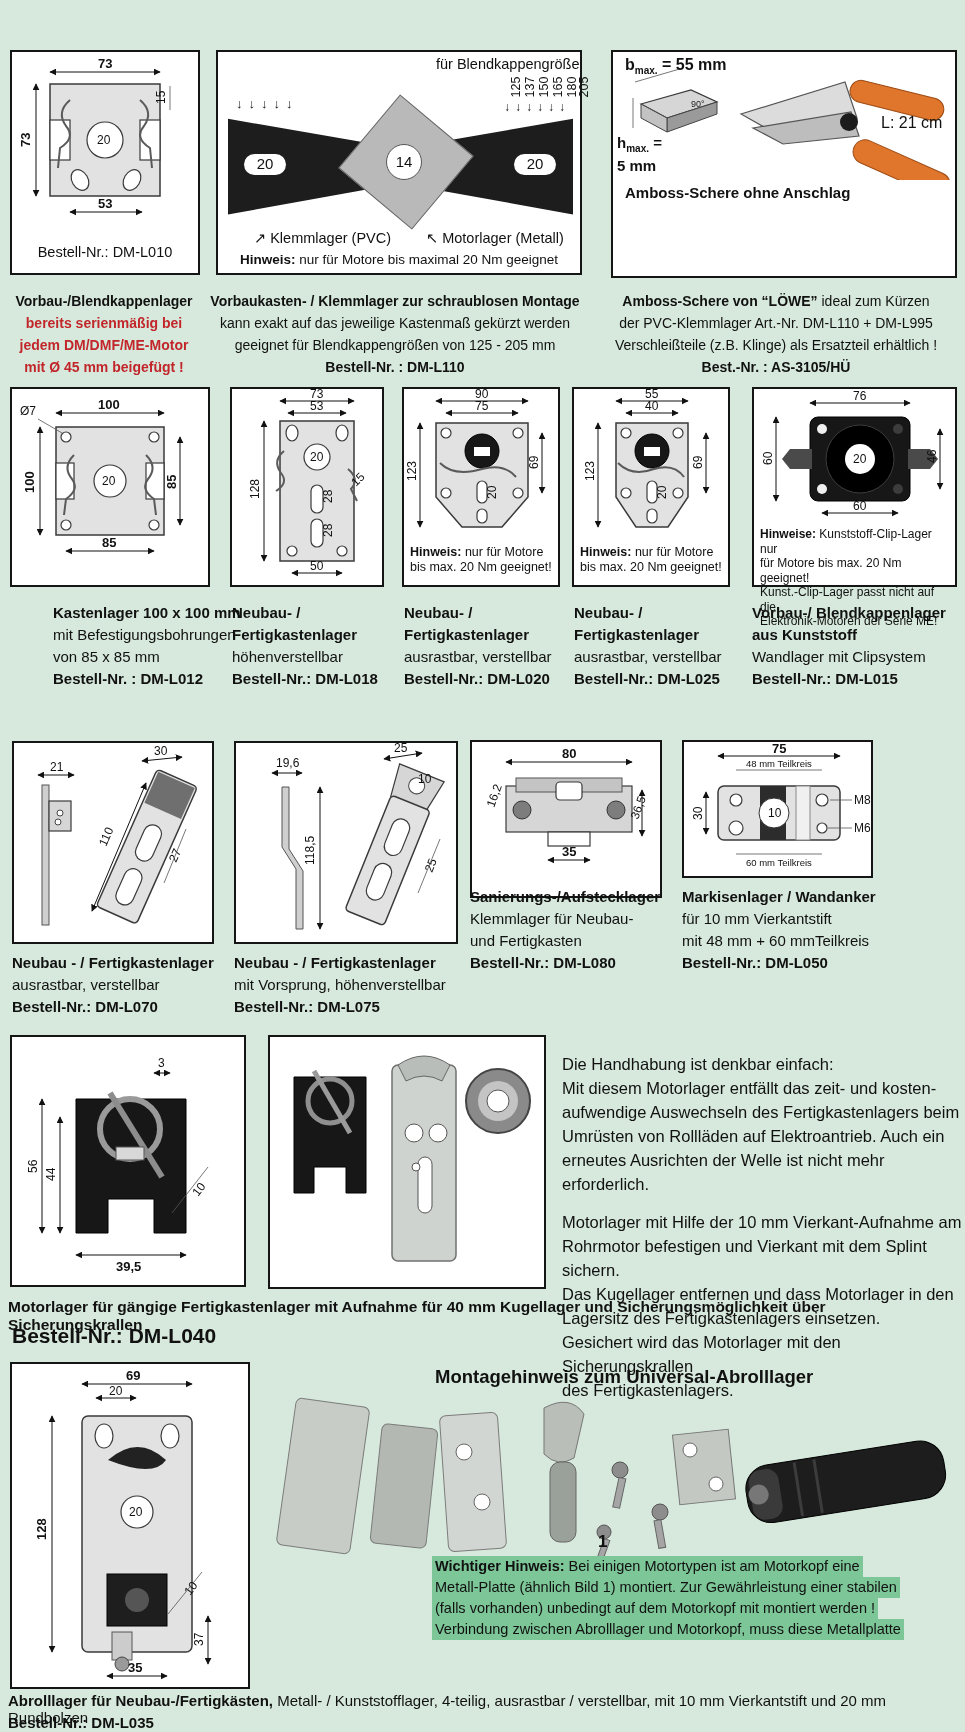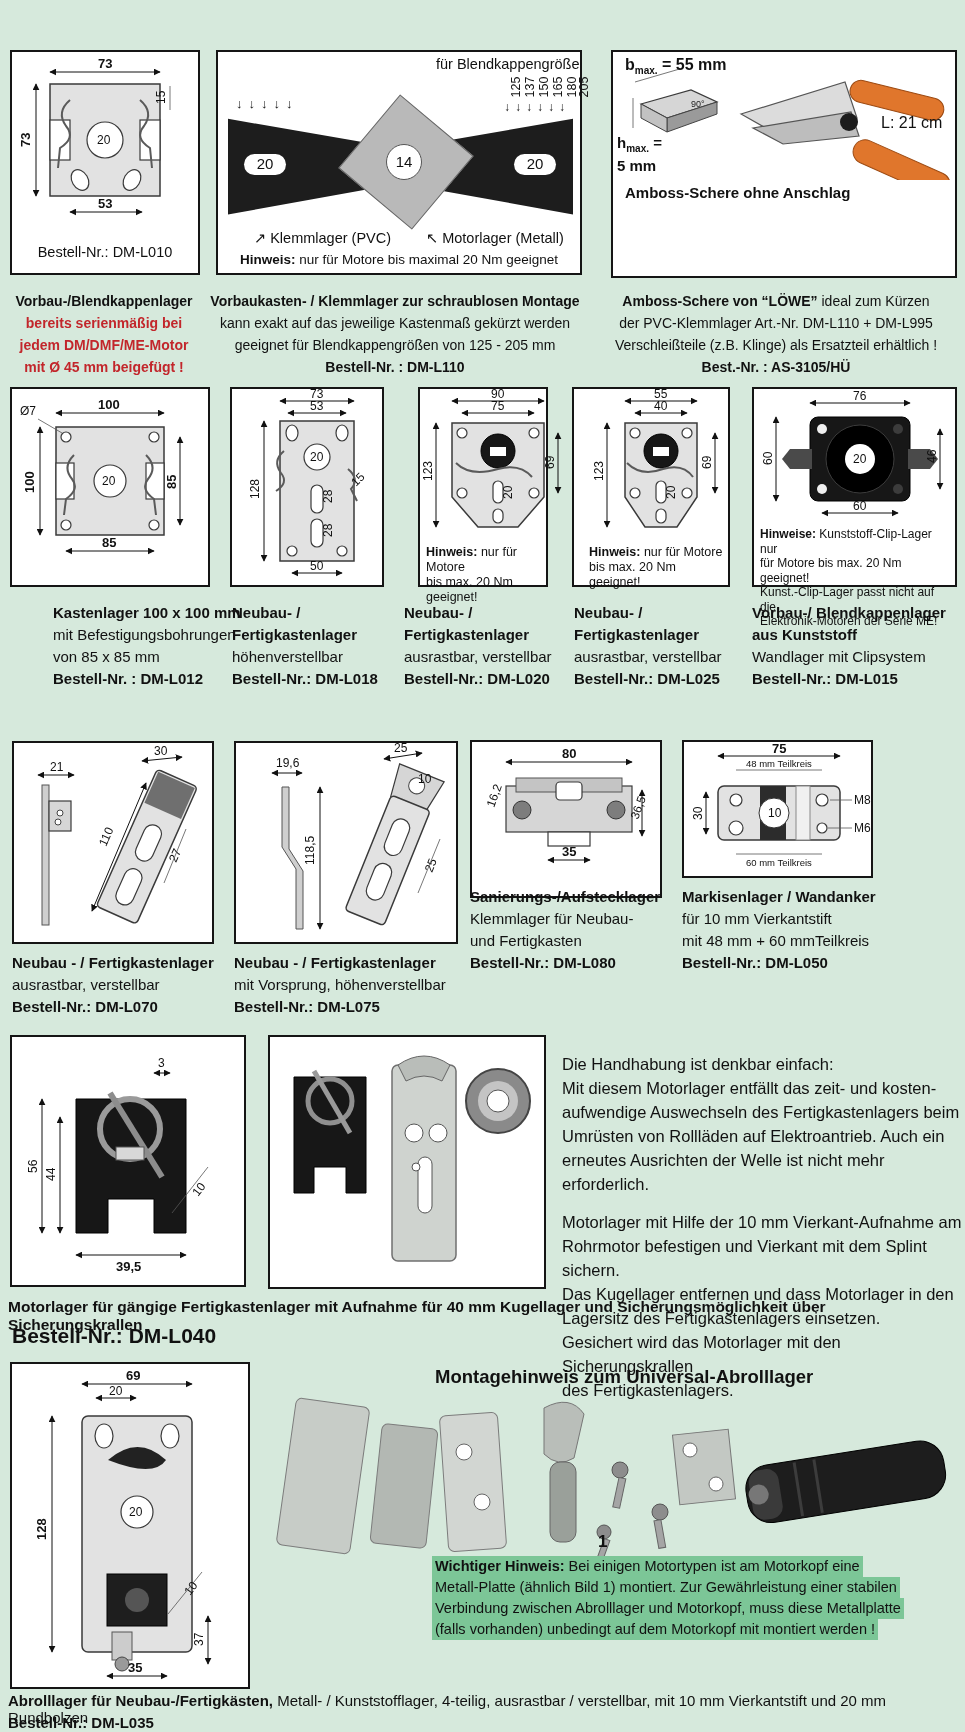--- a/index.html
+++ b/index.html
@@ -196,21 +196,21 @@
         <text x="78" y="72" class="dimt">20</text>
         <text x="124" y="98" class="dimt" transform="rotate(-45 124 98)">15</text>
         <text x="100" y="114" class="dimt" transform="rotate(-90 100 114)">28</text>
         <text x="100" y="148" class="dimt" transform="rotate(-90 100 148)">28</text>
         <line x1="60" y1="184" x2="110" y2="184" class="dl"></line>
         <text x="78" y="181" class="dimt">50</text>
       </g>
     </svg>
   </div>
 
-  <div class="panel" style="left:402px;top:387px;width:130px;height:200px;margin-left:16px;">
+  <div class="panel" style="left:402px;top:387px;width:158px;height:200px;">
     <svg width="154" height="150" viewBox="0 0 154 150">
       <g>
         <path d="M32,34 H124 V108 L98,138 H58 L32,108 Z" class="pl"></path>
         <circle cx="42" cy="44" r="5" class="wh"></circle>
           <circle cx="114" cy="44" r="5" class="wh"></circle>
         <circle cx="42" cy="104" r="5" class="wh"></circle>
           <circle cx="114" cy="104" r="5" class="wh"></circle>
         <circle cx="78" cy="62" r="17" class="bk"></circle>
         <rect x="70" y="58" width="16" height="9" fill="#fff"></rect>
         <path class="clip" d="M36,74 q14,14 42,6 q22,-6 34,8"></path>
@@ -228,21 +228,21 @@
         <text x="134" y="80" class="dimt" transform="rotate(-90 134 80)">69</text>
         <text x="92" y="110" class="dimt" transform="rotate(-90 92 110)">20</text>
       </g>
     </svg>
     <div class="hint">
       <span class="b">Hinweis:</span><span> nur für Motore</span><br>
       <span>bis max. 20 Nm geeignet!</span>
     </div>
   </div>
 
-  <div class="panel" style="left:572px;top:387px;width:158px;height:200px;padding-left:9px;">
+  <div class="panel" style="left:572px;top:387px;width:158px;height:200px;">
     <svg width="154" height="150" viewBox="0 0 154 150">
       <g>
         <path d="M42,34 H114 V108 L94,138 H62 L42,108 Z" class="pl"></path>
         <circle cx="52" cy="44" r="5" class="wh"></circle>
           <circle cx="104" cy="44" r="5" class="wh"></circle>
         <circle cx="52" cy="104" r="5" class="wh"></circle>
           <circle cx="104" cy="104" r="5" class="wh"></circle>
         <circle cx="78" cy="62" r="17" class="bk"></circle>
         <rect x="70" y="58" width="16" height="9" fill="#fff"></rect>
         <path class="clip" d="M44,74 q14,14 36,6 q20,-6 30,8"></path>
@@ -587,22 +587,22 @@
         <line x1="560" y1="64" x2="560" y2="118" stroke="#3c3c3c" stroke-width="3"></line>
       </g>
     </g>
   </svg>
 
   <div class="abs b" style="left:598px;top:1532px;font-size:17px;">1</div>
 
   <div class="abs" style="left:432px;top:1556px;width:475px;">
     <div><span class="hl"><span class="b">Wichtiger Hinweis:</span><span> Bei einigen Motortypen ist am Motorkopf eine</span></span></div>
     <div><span class="hl">Metall-Platte (ähnlich Bild 1) montiert. Zur Gewährleistung einer stabilen</span></div>
+    <div><span class="hl">(falls vorhanden) unbedingt auf dem Motorkopf mit montiert werden !</span></div>
     <div><span class="hl">Verbindung zwischen Abrolllager und Motorkopf, muss diese Metallplatte</span></div>
-    <div><span class="hl">(falls vorhanden) unbedingt auf dem Motorkopf mit montiert werden !</span></div>
   </div>
 
   <div class="abs" style="left:8px;top:1692px;width:950px;font-size:15px;">
     <span class="b">Abrolllager für Neubau-/Fertigkästen,</span><span> Metall- / Kunststofflager, 4-teilig, ausrastbar / verstellbar, mit 10 mm Vierkantstift und 20 mm Rundbolzen</span>
   </div>
   <div class="abs b" style="left:8px;top:1714px;font-size:15px;">Bestell-Nr.: DM-L035</div>
 
 </div>
 
 </body></html>

